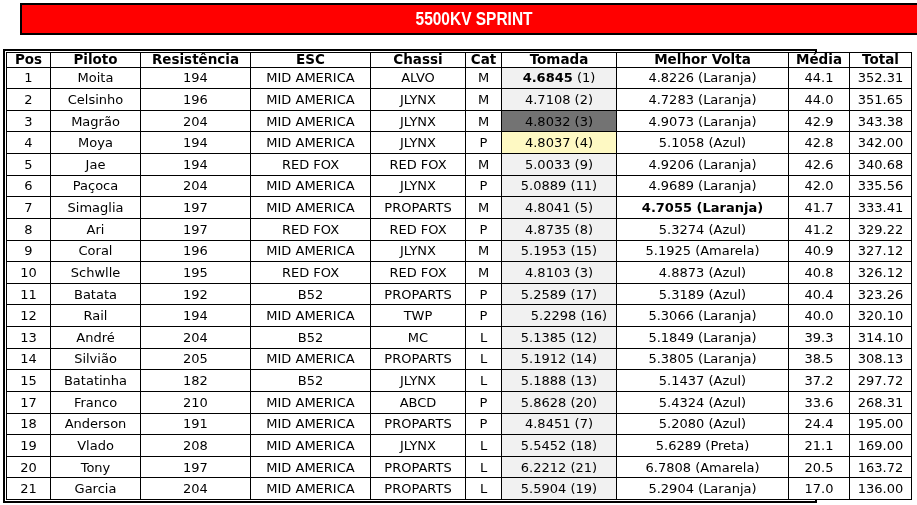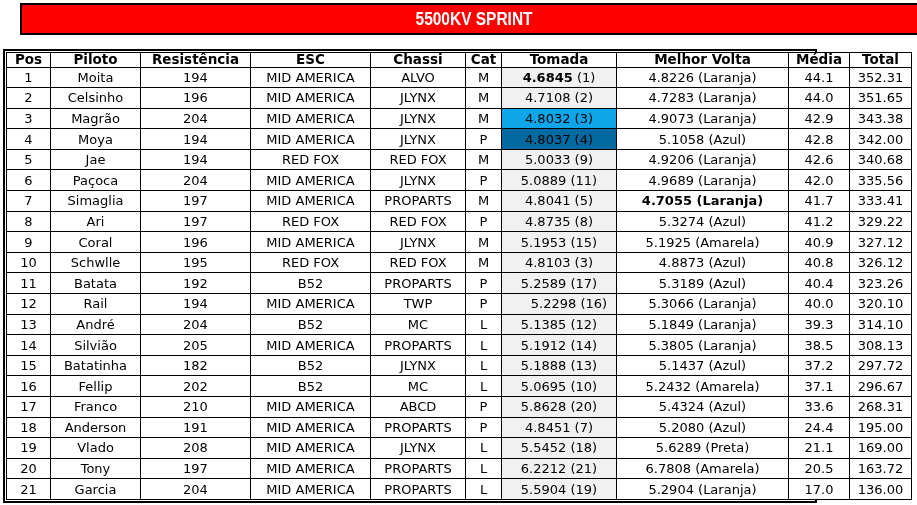--- a/index.html
+++ b/index.html
@@ -129,33 +129,33 @@
             <td>44.0</td>
             <td>351.65</td>
           </tr>
           <tr>
             <td>3</td>
             <td>Magrão</td>
             <td>204</td>
             <td>MID AMERICA</td>
             <td>JLYNX</td>
             <td>M</td>
-            <td class="tomada" style="background: #0ea5e9;">4.8032 (3)</td>
+            <td class="tomada" style="background: #737373;">4.8032 (3)</td>
             <td>4.9073 (Laranja)</td>
             <td>42.9</td>
             <td>343.38</td>
           </tr>
           <tr>
             <td>4</td>
             <td>Moya</td>
             <td>194</td>
             <td>MID AMERICA</td>
             <td>JLYNX</td>
             <td>P</td>
-            <td class="tomada" style="background: #0369a1;">4.8037 (4)</td>
+            <td class="tomada" style="background: #fef9c3;">4.8037 (4)</td>
             <td>5.1058 (Azul)</td>
             <td>42.8</td>
             <td>342.00</td>
           </tr>
           <tr>
             <td>5</td>
             <td>Jae</td>
             <td>194</td>
             <td>RED FOX</td>
             <td>RED FOX</td>
@@ -279,32 +279,20 @@
             <td>182</td>
             <td>B52</td>
             <td>JLYNX</td>
             <td>L</td>
             <td class="tomada" style="background: rgb(241, 241, 241);">5.1888 (13)</td>
             <td>5.1437 (Azul)</td>
             <td>37.2</td>
             <td>297.72</td>
           </tr>
           <tr>
-            <td>16</td>
-            <td>Fellip</td>
-            <td>202</td>
-            <td>B52</td>
-            <td>MC</td>
-            <td>L</td>
-            <td class="tomada" style="background: rgb(241, 241, 241);">5.0695 (10)</td>
-            <td>5.2432 (Amarela)</td>
-            <td>37.1</td>
-            <td>296.67</td>
-          </tr>
-          <tr>
             <td>17</td>
             <td>Franco</td>
             <td>210</td>
             <td>MID AMERICA</td>
             <td>ABCD</td>
             <td>P</td>
             <td class="tomada" style="background: rgb(241, 241, 241);">5.8628 (20)</td>
             <td>5.4324 (Azul)</td>
             <td>33.6</td>
             <td>268.31</td>

